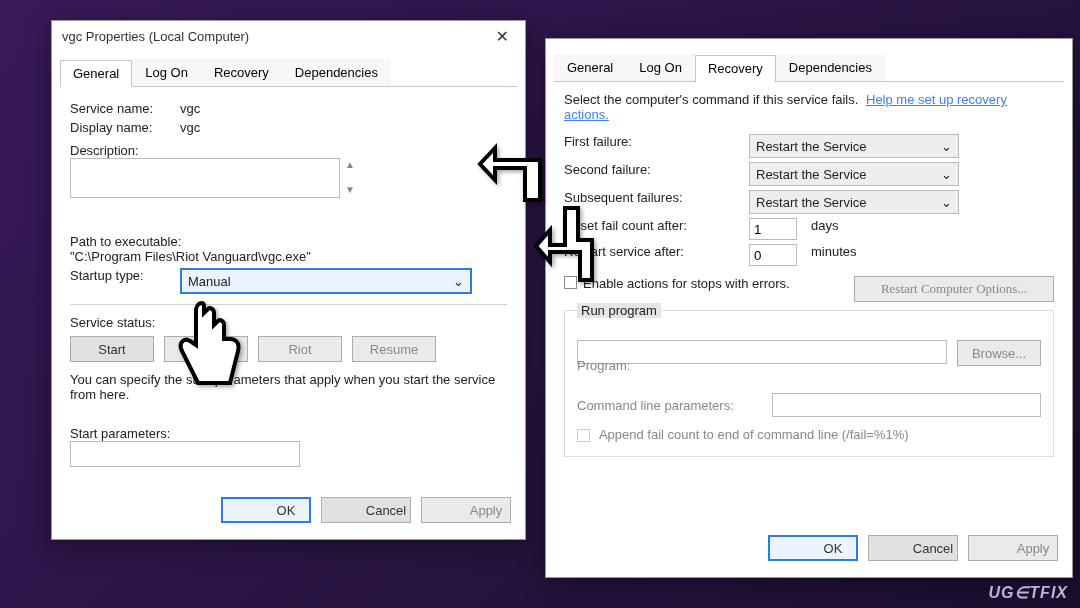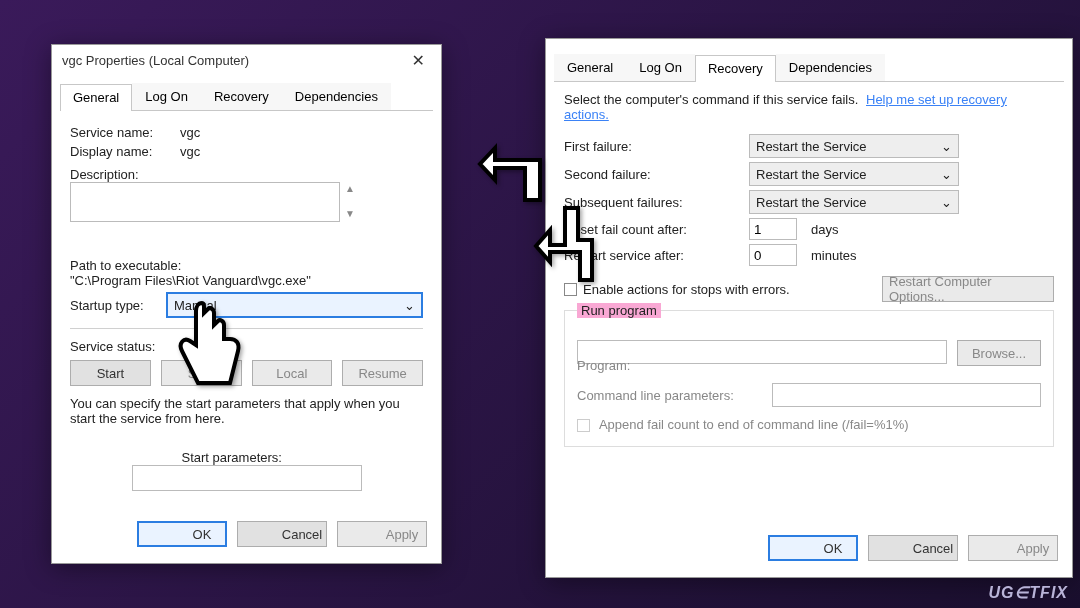--- a/index.html
+++ b/index.html
@@ -1,46 +1,46 @@
 <!DOCTYPE html>
 <html><head>
 <meta charset="utf-8">
 <style>
   * { box-sizing: border-box; font-family: "Segoe UI", Tahoma, sans-serif; }
   body { margin:0; width:1080px; height:608px; position:relative; background:linear-gradient(135deg,#3a1a5a 0%,#1a0f2e 100%); overflow:hidden;}
   .dialog { position:absolute; background:#fff; border:1px solid #999; box-shadow:0 4px 24px rgba(0,0,0,0.4);}
-  .dlg-left { left:51px; top:44px; width:391px; height:520px; }
+  .dlg-left { left:51px; top:20px; width:475px; height:520px; }
   .dlg-right { left:545px; top:38px; width:528px; height:540px; }
   .titlebar { display:flex; align-items:center; justify-content:space-between; padding:6px 10px; font-size:13px; color:#333;}
   .close-btn { font-size:16px; padding:0 6px; cursor:pointer; }
   .tabs { display:flex; border-bottom:1px solid #c7c7c7; margin:0 8px; font-size:13px;}
   .tab { padding:5px 12px 6px 12px; border:1px solid transparent; border-bottom:none; background:#f7f7f7; cursor:pointer;margin-top:7px;}
   .tab.active { background:#fff; border-color:#c7c7c7; position:relative; top:1px;}
   .body { padding:10px 18px 6px 18px; font-size:13px; color:#222;}
-  .row { display:flex; align-items:center; margin:4px 0;}
+  .row { display:flex; margin:4px 0;}
   .lbl { width:110px; }
   .val { flex:1;}
   .textarea { width:270px; height:40px; border:1px solid #bbb; position:relative;}
   .scroll-ind { position:absolute; right:-16px; display:flex; flex-direction:column; gap:14px; color:#888; font-size:10px;}
   .select { display:flex; align-items:center; justify-content:space-between; border:2px solid #2b7de1; background:#eaf3ff; height:26px; width:292px; padding:0 6px; font-size:13px;}
   .hr { border:none; border-top:1px solid #d0d0d0; margin:10px 0;}
   .btn { display:inline-flex; align-items:center; justify-content:center; height:26px; border:1px solid #adadad; background:#e1e1e1; font-size:13px; padding:0 6px; color:#333;}
   .btn.default { border:2px solid #2b7de1; background:#eaf3ff;}
   .btn.disabled { color:#888; background:#eaeaea;}
   .btn-row { display:flex; gap:10px; }
   .btn-row .btn { width:84px;}
   .input { height:24px; border:1px solid #bbb; padding:0 4px; background:#fff;}
   .footer { display:flex; justify-content:flex-end; gap:10px; padding:10px 14px; position:absolute; bottom:6px; right:0;}
   .footer .btn { width:90px;padding-left:46px;}
   .link { color:#3b82f6; text-decoration:underline;}
   .combo { display:flex; align-items:center; justify-content:space-between; height:24px; border:1px solid #bbb; background:#eee; padding:0 6px; font-size:13px; width:210px;}
   .small-input { width:48px; height:22px; border:1px solid #bbb; padding:0 4px; background:#fff;}
   .check { display:inline-block; width:13px; height:13px; border:1px solid #888; margin-right:6px; vertical-align:middle; background:#fff;}
   .fieldset { border:1px solid #ddd; padding:10px 12px 14px 12px; margin-top:8px;}
-  .fieldset .title { position:relative; top:-18px; background:#f9a8d4; display:inline-block; padding:0 4px;}
+  .fieldset .title { position:relative; top:-18px; background:#e5e5e5; display:inline-block; padding:0 4px;}
   .watermark { position:absolute; right:12px; bottom:6px; font-size:16px; font-style:italic; font-weight:bold; color:#b9b4d8; letter-spacing:1px;}
   
   .cursor-icon { position:absolute; pointer-events:none; }
   .cursor-icon svg { filter:drop-shadow(2px 2px 2px rgba(0,0,0,0.35)); }
 </style>
 </head>
 <body>
 
 <div class="dialog dlg-left">
   <div class="titlebar">
@@ -80,21 +80,21 @@
         <span>⌄</span>
       </div>
     </div>
     <hr class="hr">
     <div class="row">
       <div class="lbl">Service status:</div>
     </div>
     <div class="btn-row" style="margin-top:6px;">
       <div class="btn">Start</div>
       <div class="btn disabled">Stop</div>
-      <div class="btn disabled">Local</div>
+      <div class="btn disabled">Riot</div>
       <div class="btn disabled">Resume</div>
     </div>
     <div style="margin-top:10px;">You can specify the start parameters that apply when you start the service from here.</div>
     <div class="row" style="margin-top:24px;flex-direction:column;">
       <div style="width:130px;">Start parameters:</div>
       <input class="input" style="width: 230px; height: 26px;">
     </div>
   </div>
   <div class="footer">
     <div class="btn default">OK</div>
@@ -142,30 +142,30 @@
       <span style="margin-left:14px;">days</span>
     </div>
     <div class="row">
       <div style="width:185px;">Restart service after:</div>
       <input class="small-input" value="0" style="">
       <span style="margin-left:14px;">minutes</span>
     </div>
     <div class="row" style="margin-top:10px;">
       <span class="check"></span>
       <span>Enable actions for stops with errors.</span>
-      <div class="btn disabled" style="margin-left:auto; width:172px;">Restart Computer Options...</div>
+      <div class="btn disabled" style="margin-left:auto; width:200px;font-family:Liberation Serif, serif;">Restart Computer Options...</div>
     </div>
     <div class="fieldset">
       <span class="title">Run program</span>
       <div style="display:flex; gap:10px; margin-top:4px;">
         <input class="input" style="flex: 1 1 0%;" disabled="">
         <div class="btn disabled" style="width:84px;">Browse...</div>
       </div>
       <div style="color:#888; margin-top:-8px;">Program:</div>
-      <div style="display:flex; gap:10px; margin-top:10px; align-items:center;">
+      <div style="display:flex; gap:10px; margin-top:20px; align-items:center;">
         <span style="color:#888; width:185px;">Command line parameters:</span>
         <input class="input" style="flex: 1 1 0%;" disabled="">
       </div>
       <div style="margin-top:10px; color:#888;">
         <span class="check" style="border-color:#ccc;"></span>
         <span>Append fail count to end of command line (/fail=%1%)</span>
       </div>
     </div>
   </div>
   <div class="footer">

